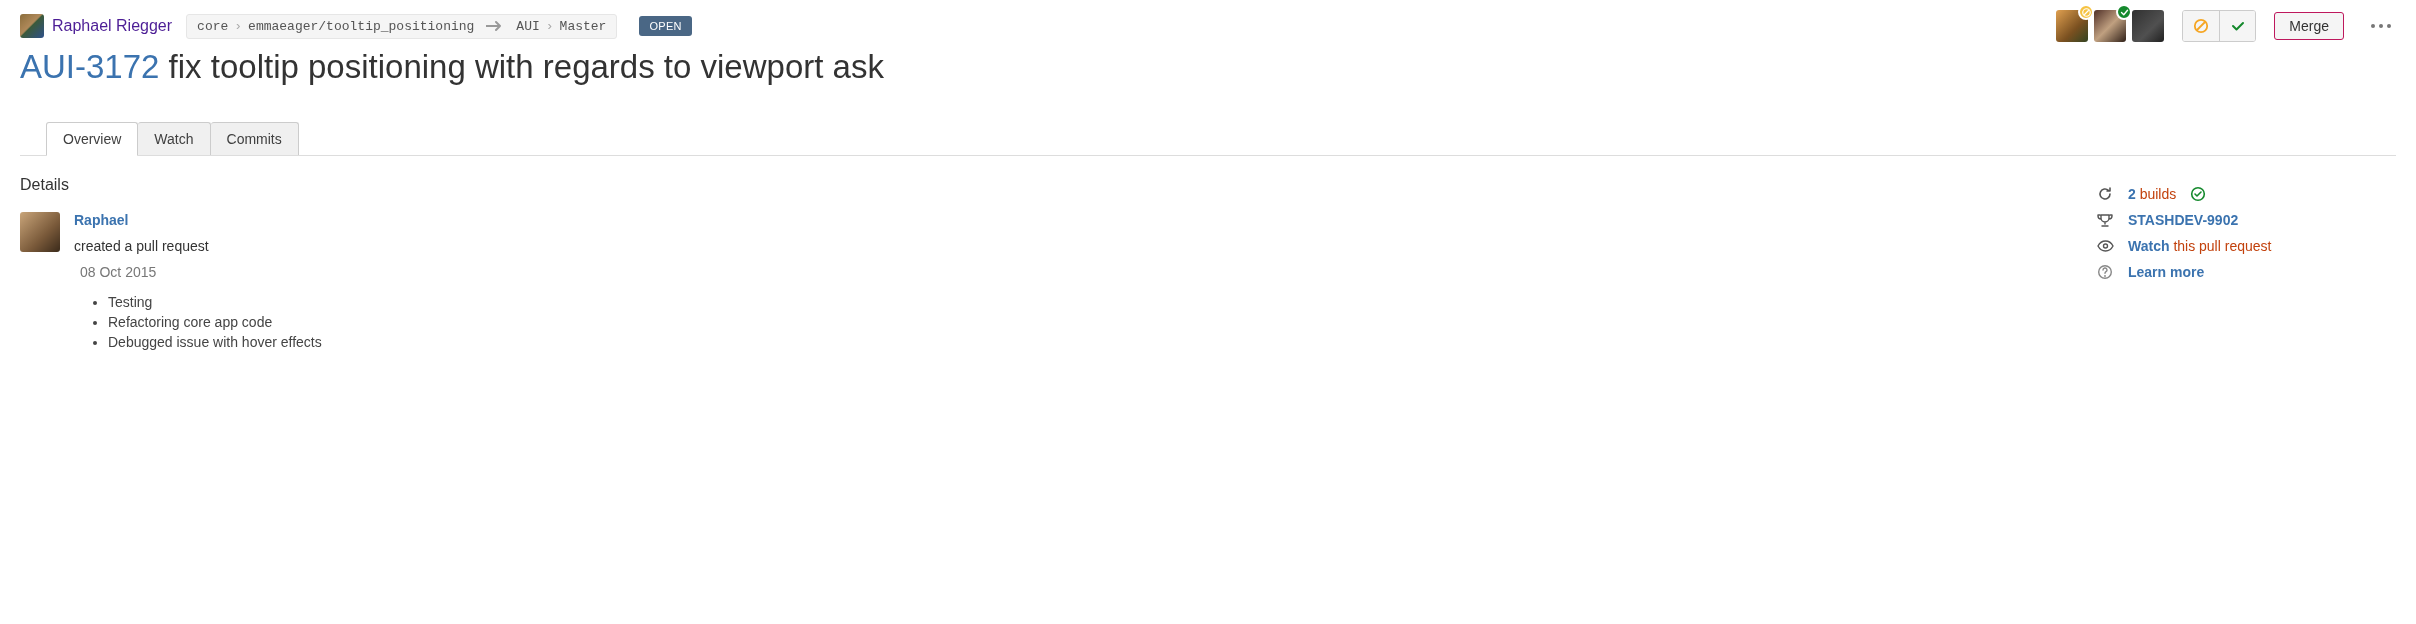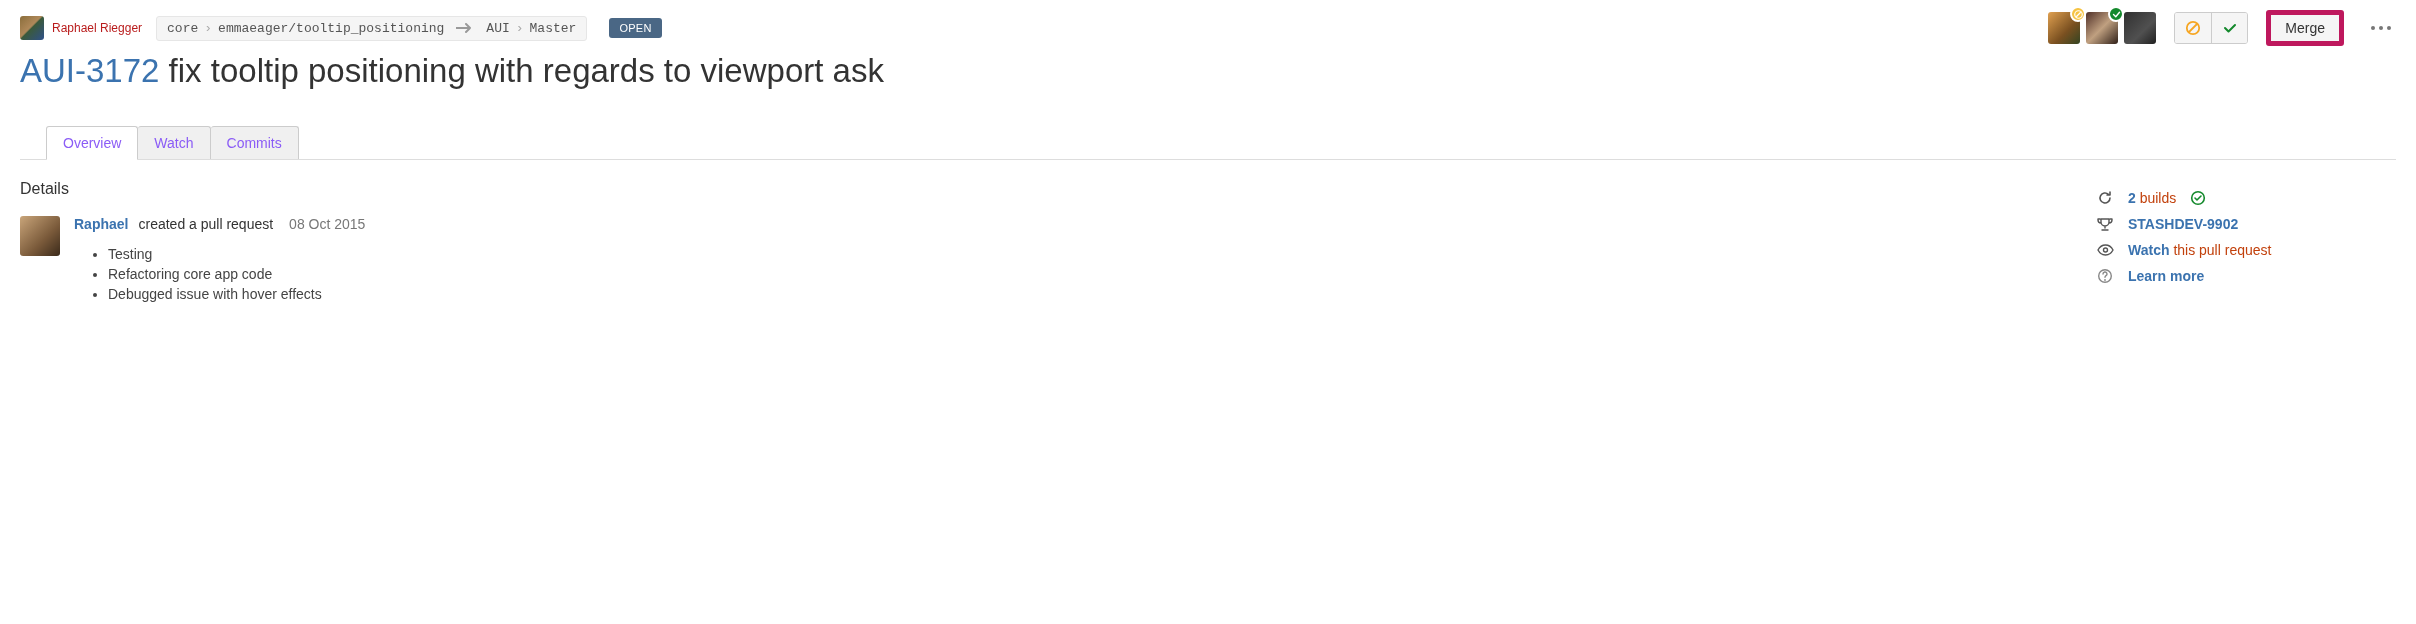--- a/index.html
+++ b/index.html
@@ -16,21 +16,21 @@
     gap: 8px;
   }
   .avatar-sm {
     width: 24px; height: 24px; border-radius: 3px; flex-shrink: 0;
     background: linear-gradient(135deg,#8a6d3b 0%, #b0895a 45%, #3b5a3b 50%, #2e508a 100%);
   }
   .avatar-md {
     width: 40px; height: 40px; border-radius: 3px; flex-shrink: 0;
     background: linear-gradient(135deg, #c9a57a 0%, #7a5a3a 60%, #3a2a1a 100%);
   }
-  .user-link { color: #b91c1c; text-decoration: none; font-size: 12px; }
+  .user-link { color: #4c1d95; text-decoration: none; font-size: 16px; }
   .branch-bar {
     display: flex; align-items: center; gap: 4px;
     background: #f5f5f5; border: 1px solid #e6e6e6; border-radius: 3px;
     padding: 4px 10px; margin-left: 6px;
     font-family: "SFMono-Regular", Consolas, "Liberation Mono", Menlo, monospace;
     font-size: 13px; color: #555;
   }
   .branch-bar .sep { color: #aaa; padding: 0 2px; }
   .branch-bar .arrow { color: #888; padding: 0 8px; font-size: 16px; line-height: 1; }
   .status-open {
@@ -48,46 +48,46 @@
     position: absolute; top: -6px; right: -6px; width: 16px; height: 16px;
     border-radius: 50%; border: 2px solid #fff; display:flex; align-items:center; justify-content:center;
   }
   .badge svg { width: 9px; height: 9px; display:block; }
   .badge-pending { background: #f6c342; }
   .badge-approved { background: #14892c; }
   .btn-group { display: inline-flex; border: 1px solid #ccc; border-radius: 3px; overflow: hidden; margin-left: 10px; }
   .btn-group .icon-btn { width: 36px; height: 30px; display:flex; align-items:center; justify-content:center; background:#f5f5f5; cursor:pointer; }
   .btn-group .icon-btn + .icon-btn { border-left: 1px solid #ccc; }
   .merge-btn {
-    border: 5px solid #be185d; border-radius: 3px; background: #f5f5f5;
+    border: 1px solid #be185d; border-radius: 3px; background: #f5f5f5;
     padding: 5px 14px; font-size: 14px; color: #333; margin-left: 10px; cursor:pointer;
   }
   .more-btn {
     margin-left: 14px; color: #888; font-size: 22px; letter-spacing: 2px;
     cursor: pointer; line-height: 1; padding: 0 4px;
   }
   .title-row { margin-top: 6px; font-size: 33px; font-weight: 400; color: #333; }
   .title-row .issue { color: #3b73af; }
   .tabs {
     display: flex; align-items: flex-end; margin-top: 36px; border-bottom: 1px solid #ddd;
     padding-left: 26px;
   }
   .tab {
     padding: 8px 16px; border: 1px solid #ccc; border-bottom: none;
-    background: #f0f0f0; color: #8b5cf6; font-size: 14px; cursor:pointer;
+    background: #f0f0f0; color: #404040; font-size: 14px; cursor:pointer;
     border-top-left-radius: 3px; border-top-right-radius: 3px;
   }
   .tab + .tab { border-left: none; }
   .tab.active { background: #fff; position: relative; z-index: 1; margin-bottom: -1px; border-bottom: 1px solid #fff; }
   .content { display: flex; gap: 40px; padding-top: 20px; }
   .main { flex: 1 1 auto; }
   .side { flex: 0 0 300px; }
   .section-h { font-size: 16px; color: #333; font-weight: 400; margin-bottom: 18px; }
   .activity { display: flex; gap: 14px; align-items:flex-start; }
-  .activity-head { display:flex; align-items:flex-start; gap: 10px; flex-wrap: wrap; }
+  .activity-head { display:flex; align-items:flex-start; gap: 10px; flex-wrap: wrap; flex-direction: column; }
   .activity-head .who { color:#3b73af; font-weight:600; }
   .activity-head .what { color:#333; }
   .activity-head .when { color:#777; padding-left: 6px; }
   .bullets { margin-top: 14px; padding-left: 34px; color:#444; }
   .bullets li { margin: 4px 0; list-style: disc; }
   .side-row { display:flex; align-items:center; gap: 14px; color:#333; margin: 10px 0; }
   .side-row .icon-slot { width: 18px; display:flex; justify-content:center; }
   .side-link { color:#3b73af; text-decoration:none; font-weight:600; }
   .side-row .muted { color:#c2410c; font-weight:400; }
   .builds-count { font-weight:700; }

